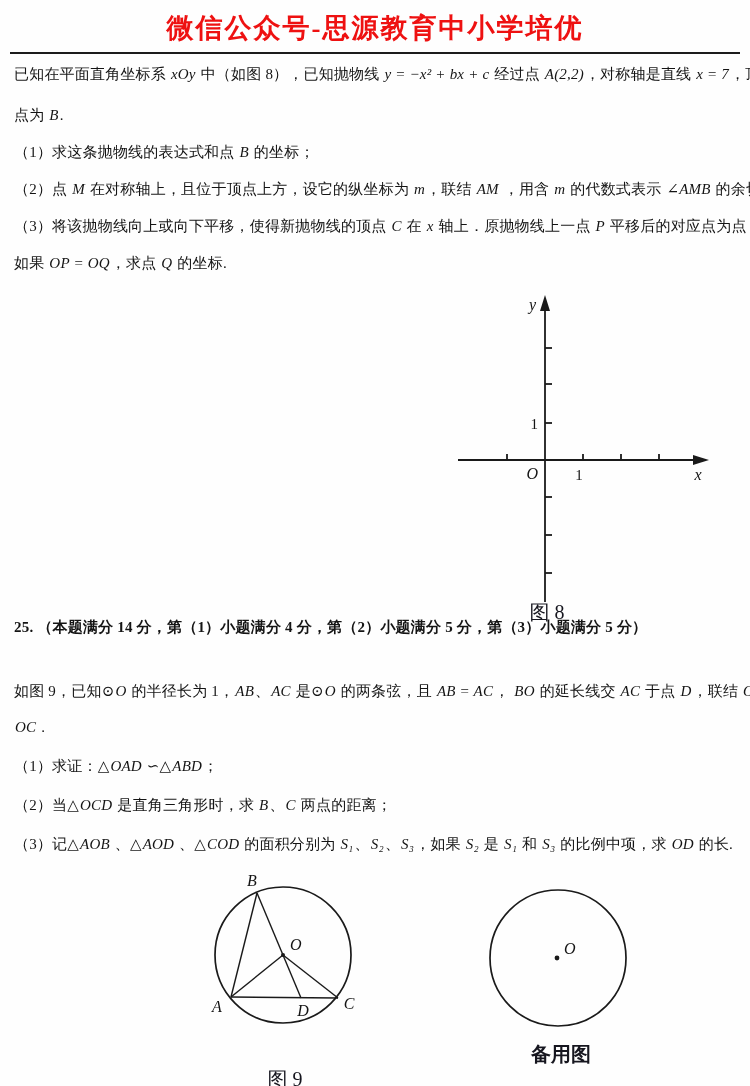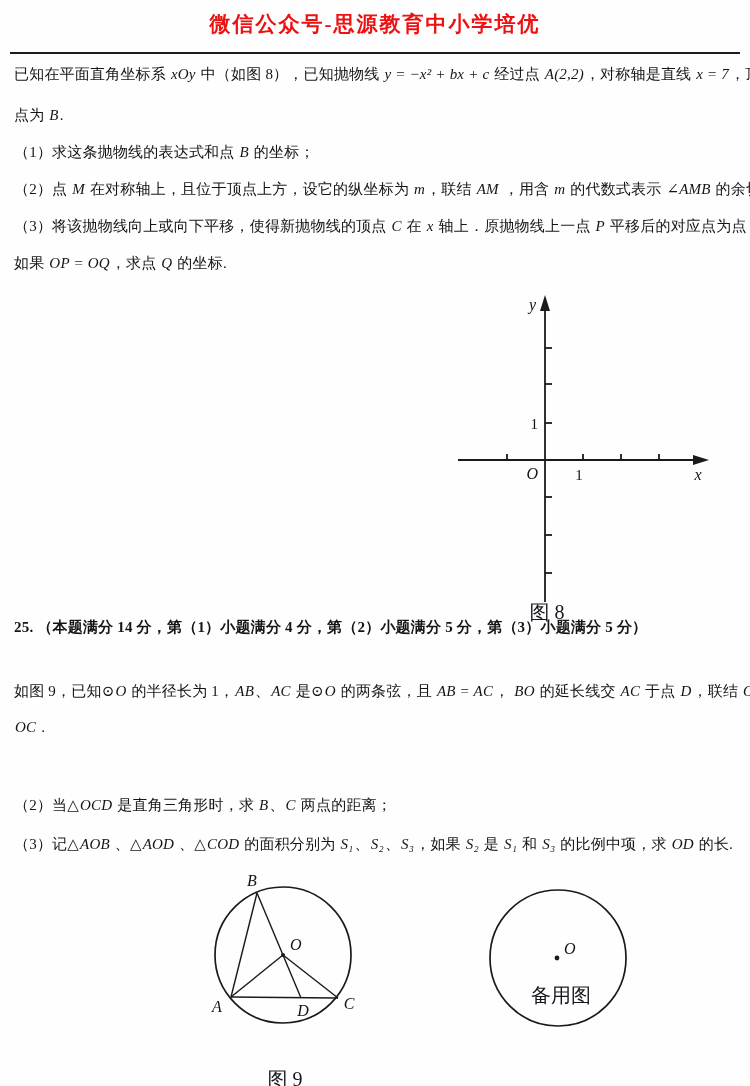--- a/index.html
+++ b/index.html
@@ -3,21 +3,21 @@
 <meta charset="utf-8">
 <style>
   html,body { margin:0; padding:0; background:#ffffff; }
   #page {
     position:relative; width:750px; height:1086px; background:#fefefe;
     font-family:"Liberation Serif","DejaVu Serif","DejaVu Sans",serif;
     color:#141414; overflow:hidden;
   }
   .title {
     position:absolute; top:10px; left:0; width:750px; text-align:center;
-    font-size:21px; font-weight:bold; color:#ee1111; letter-spacing:2px;
+    font-size:27px; font-weight:bold; color:#ee1111; letter-spacing:2px;
     white-space:nowrap;
   }
   .rule {
     position:absolute; top:52px; left:10px; width:730px; height:2px;
     background:#1c1c1c;
   }
   .tline {
     position:absolute; left:14px; white-space:nowrap;
     font-size:15px; line-height:22px; letter-spacing:0.2px; color:#141414;
   }
@@ -77,20 +77,21 @@
     <text x="270" y="188" text-anchor="middle">x</text>
     <text x="110" y="187" text-anchor="end">O</text>
     <text x="151" y="188" text-anchor="middle" class="num">1</text>
     <text x="110" y="137" text-anchor="end" class="num">1</text>
   </svg>
   <div class="caption" style="top:599px; left:516px; width:62px;">图 8</div>
 
   <div class="tline bold" style="top:616px">25. （本题满分 14 分，第（1）小题满分 4 分，第（2）小题满分 5 分，第（3）小题满分 5 分）</div>
   <div class="tline" style="top:680px"><span class="c">如图 9，已知⊙</span><span class="m">O</span><span class="c"> 的半径长为 1，</span><span class="m">AB</span><span class="c">、</span><span class="m">AC</span><span class="c"> 是⊙</span><span class="m">O</span><span class="c"> 的两条弦，且 </span><span class="m">AB = AC</span><span class="c">， </span><span class="m">BO</span><span class="c"> 的延长线交 </span><span class="m">AC</span><span class="c"> 于点 </span><span class="m">D</span><span class="c">，联结 </span><span class="m">OA</span></div>
   <div class="tline" style="top:716px"><span class="m">OC</span><span class="c"> .</span></div>
+  <div class="tline" style="top:755px"><span class="c">（1）求证：△</span><span class="m">OAD</span><span class="c"> ∽△</span><span class="m">ABD</span><span class="c">；</span></div>
   <div class="tline" style="top:794px"><span class="c">（2）当△</span><span class="m">OCD</span><span class="c"> 是直角三角形时，求 </span><span class="m">B</span><span class="c">、</span><span class="m">C</span><span class="c"> 两点的距离；</span></div>
   <div class="tline" style="top:833px"><span class="c">（3）记△</span><span class="m">AOB</span><span class="c"> 、△</span><span class="m">AOD</span><span class="c"> 、△</span><span class="m">COD</span><span class="c"> 的面积分别为 </span><span class="m">S₁</span><span class="c">、</span><span class="m">S₂</span><span class="c">、</span><span class="m">S₃</span><span class="c">，如果 </span><span class="m">S₂</span><span class="c"> 是 </span><span class="m">S₁</span><span class="c"> 和 </span><span class="m">S₃</span><span class="c"> 的比例中项，求 </span><span class="m">OD</span><span class="c"> 的长.</span></div>
 
   <svg width="185" height="198" viewBox="0 0 185 198" style="left:195px; top:866px;">
     <circle cx="88" cy="89" r="68" fill="none" stroke="#1a1a1a" stroke-width="1.7"></circle>
     <g stroke="#1a1a1a" stroke-width="1.4">
       <line x1="62" y1="27" x2="36" y2="131"></line>
       <line x1="62" y1="27" x2="106" y2="132"></line>
       <line x1="36" y1="131" x2="143" y2="132"></line>
       <line x1="88" y1="89" x2="36" y2="131"></line>
@@ -103,15 +104,15 @@
     <text x="108" y="150" text-anchor="middle">D</text>
     <text x="95" y="84" text-anchor="start">O</text>
   </svg>
   <div class="caption" style="top:1039px; left:254px; width:62px;margin-top:27px;">图 9</div>
 
   <svg width="185" height="198" viewBox="0 0 185 198" style="left:470px; top:866px;">
     <circle cx="88" cy="92" r="68" fill="none" stroke="#1a1a1a" stroke-width="1.7"></circle>
     <circle cx="87" cy="92" r="2.4" fill="#1a1a1a"></circle>
     <text x="94" y="88" text-anchor="start">O</text>
   </svg>
-  <div class="caption" style="top:982px; left:517px; width:88px;">备用图</div>
+  <div class="caption" style="top:1041px; left:517px; width:88px;font-weight:bold;">备用图</div>
 
 </div>
 
 </body></html>

